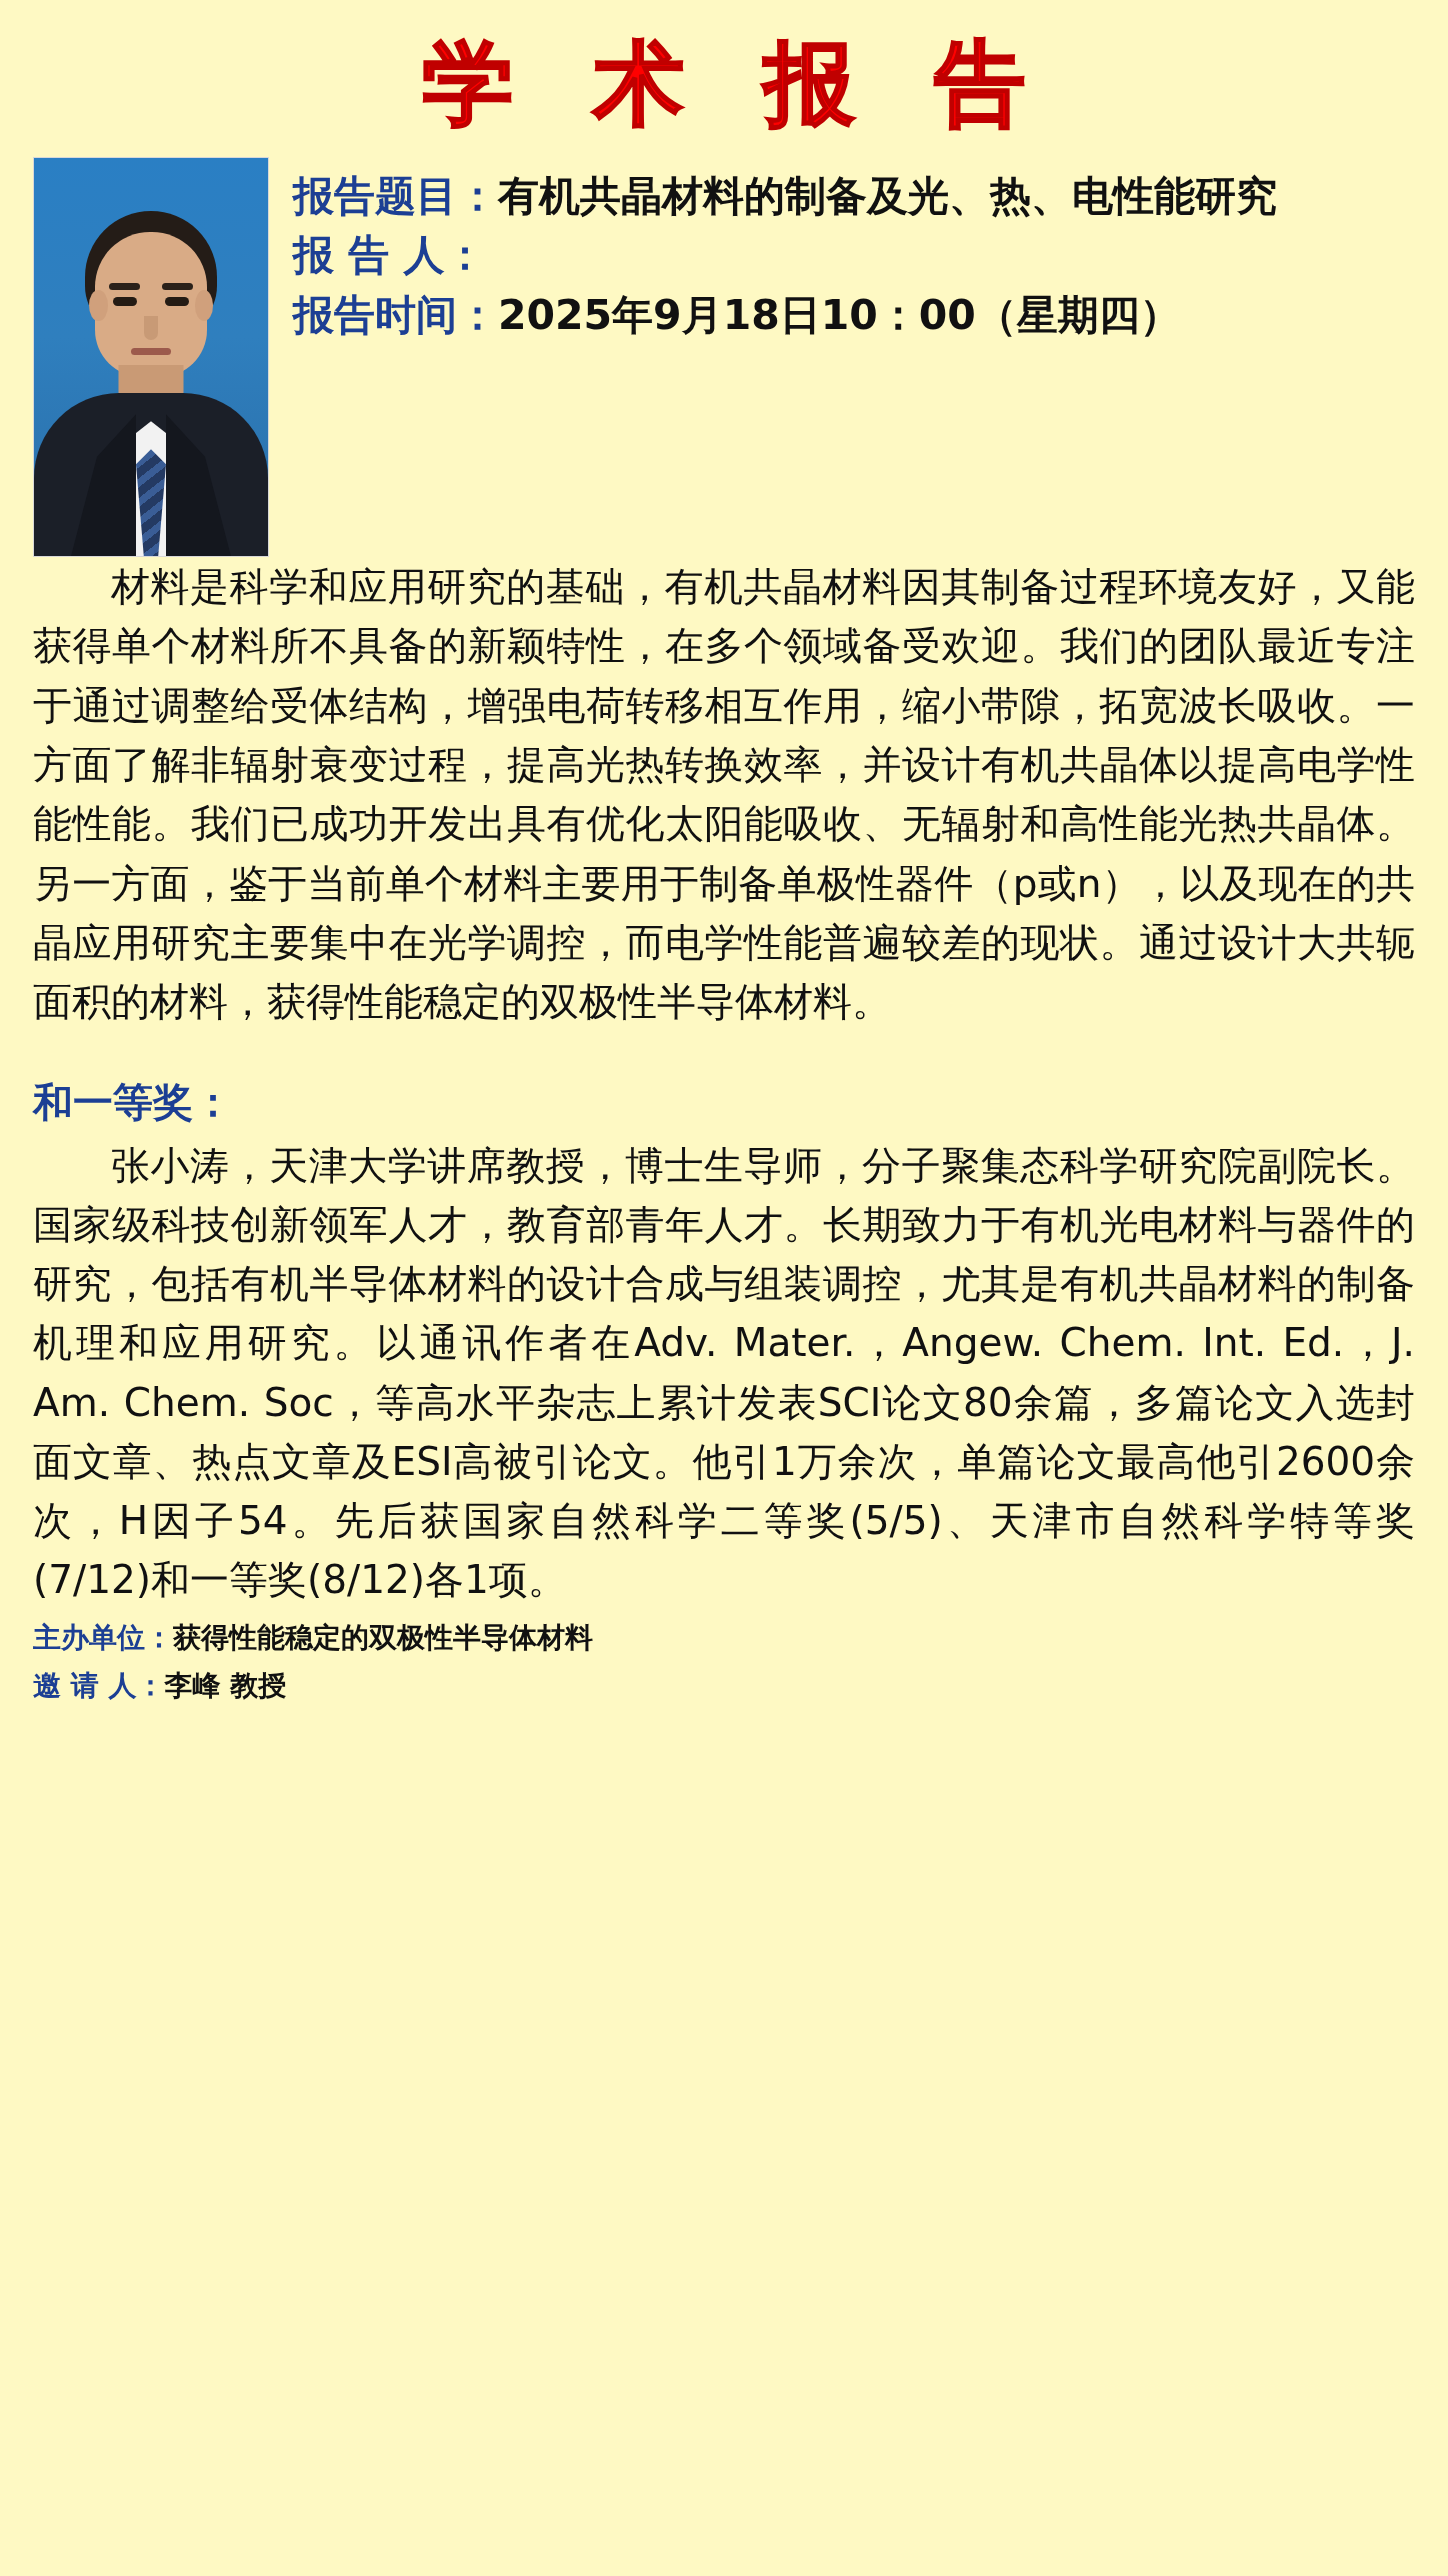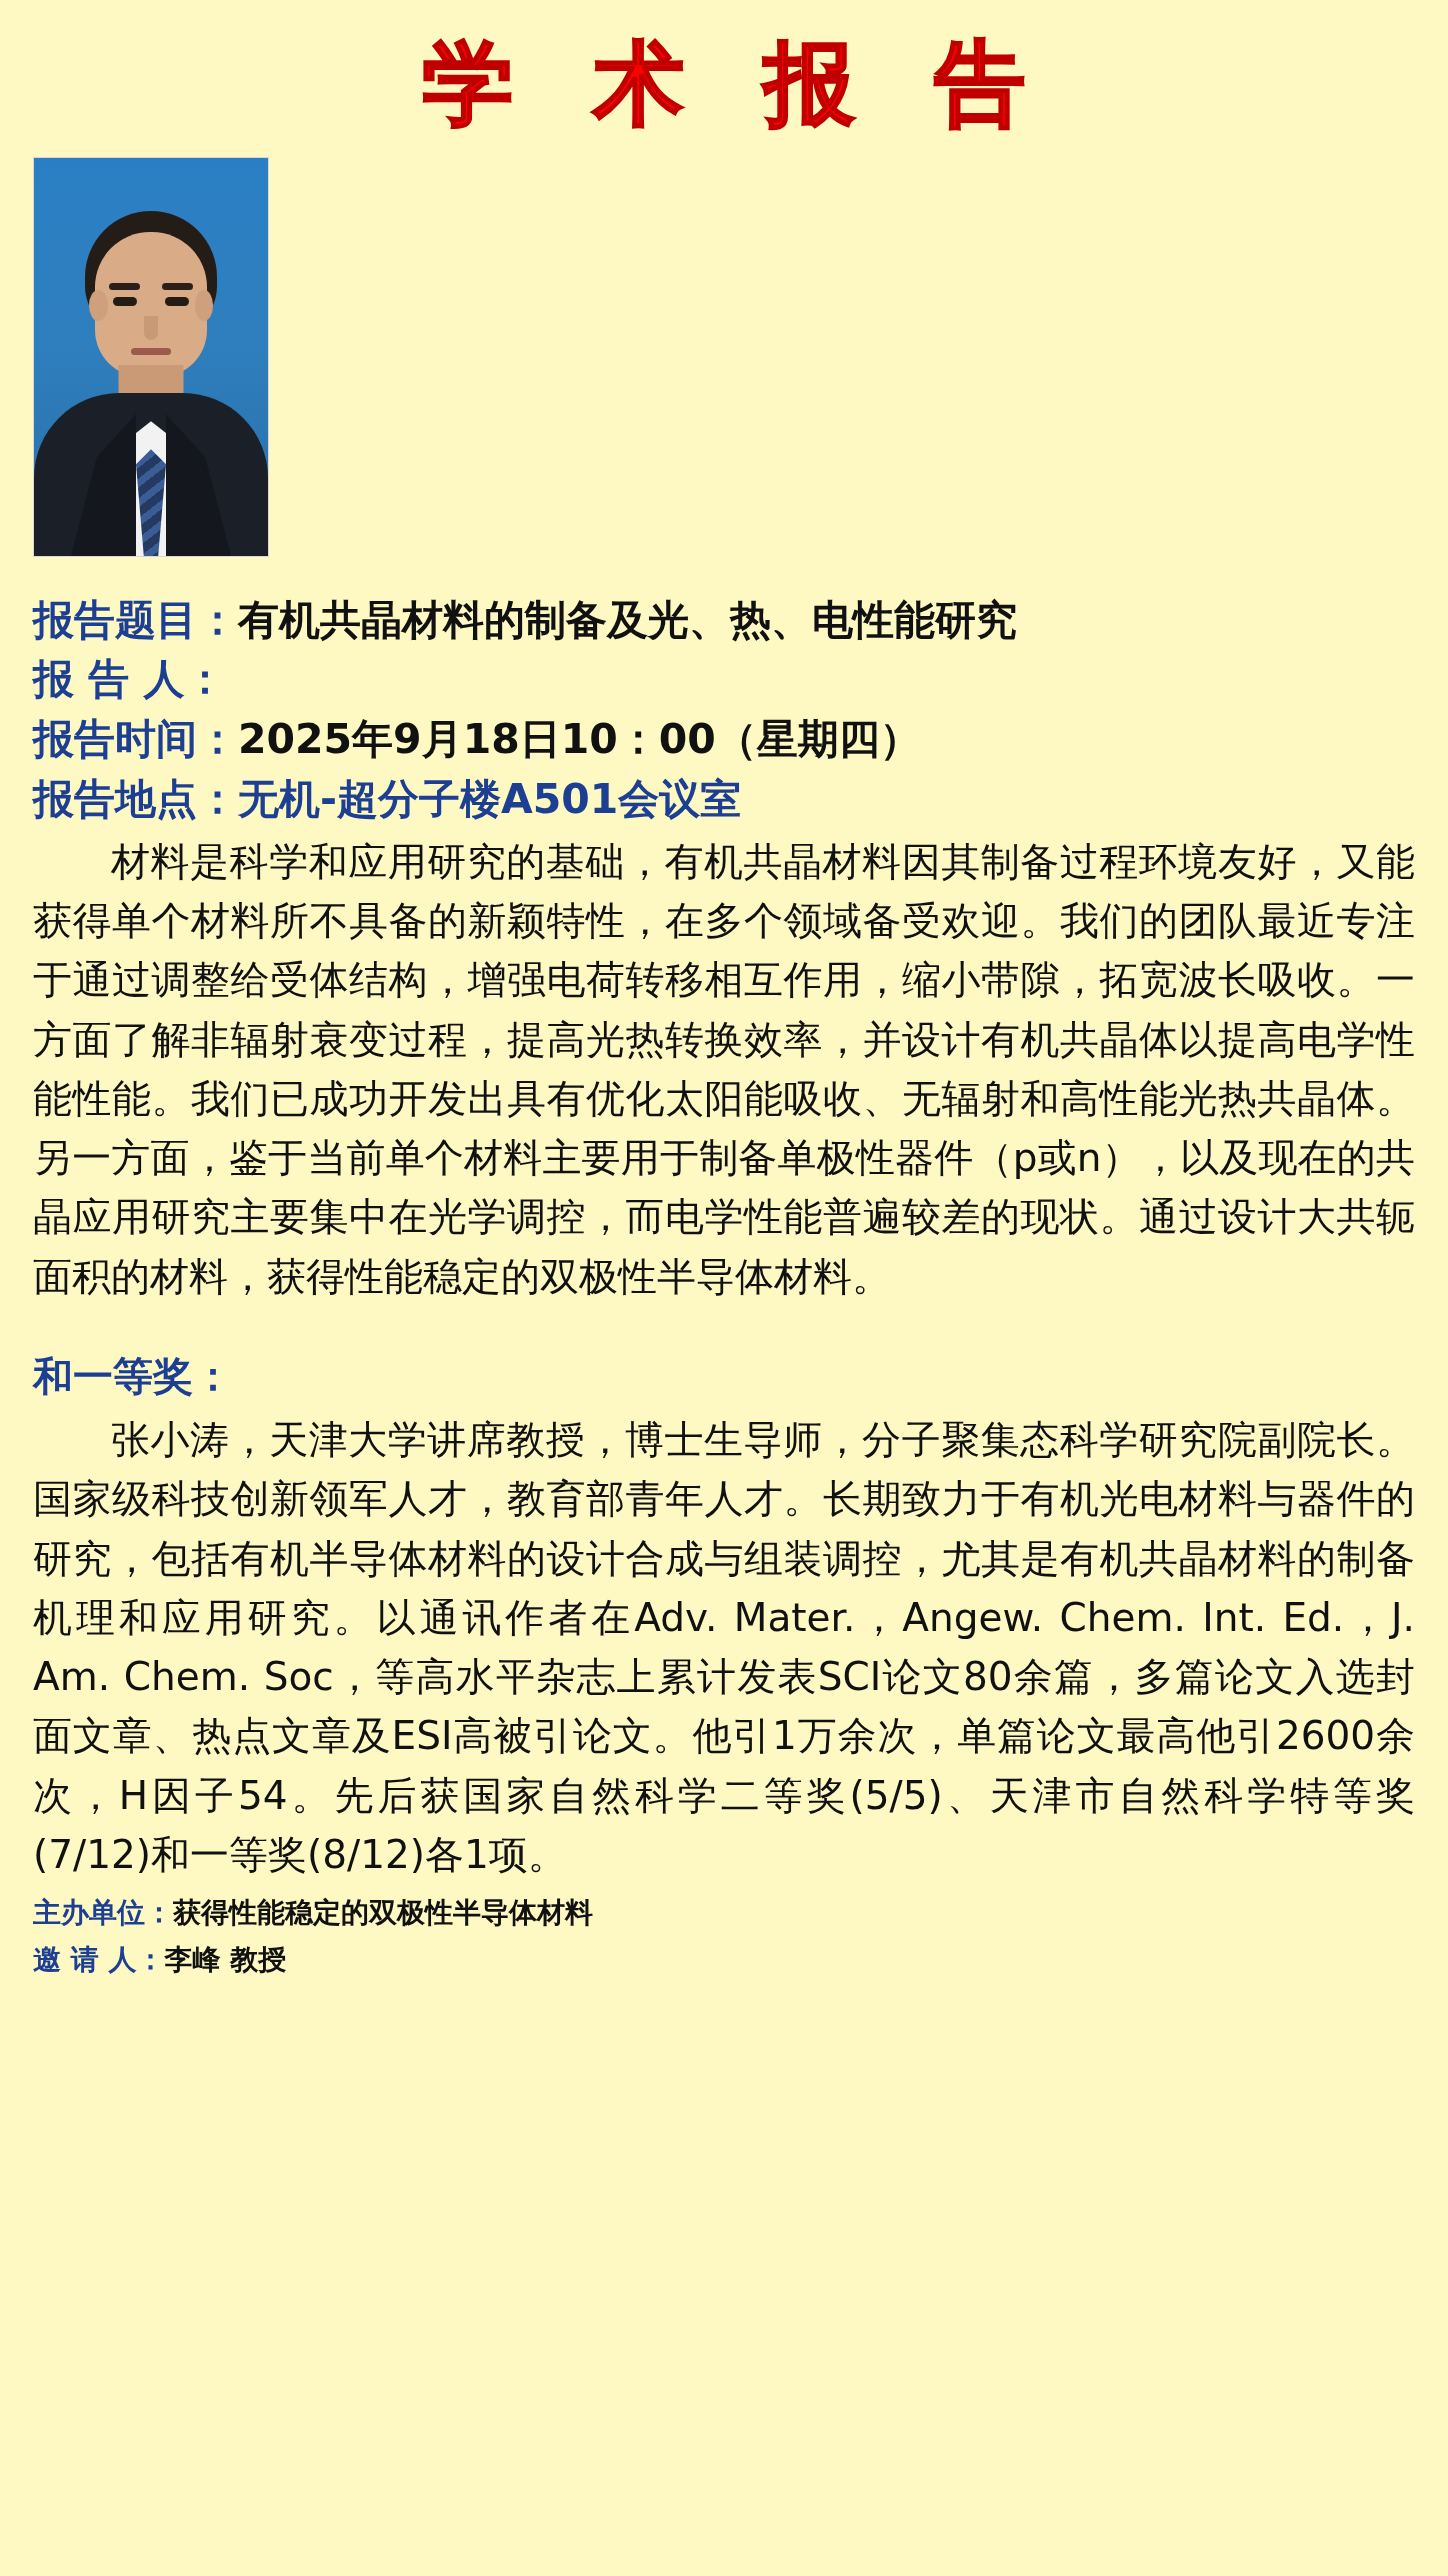--- a/index.html
+++ b/index.html
@@ -38,21 +38,20 @@
     -webkit-text-stroke: 2.1px #c00000;
     line-height: 1.18;
   }
 
   
   .header {
     display: flex;
     align-items: flex-start;
     gap: 24px;
     margin-top: 7px;
-    flex-direction: column;
   }
   .photo {
     flex: 0 0 auto;
     width: 234px;
     height: 398px;
     border: 1.4px solid #d8d8d8;
     background: linear-gradient(180deg, #2a7fc4 0%, #2f7fbe 45%, #2a6ea8 100%);
     position: relative;
     overflow: hidden;
   }
@@ -293,24 +292,20 @@
 
       <div class="meta-line">
         <span class="meta-label">报 告 人：</span>
       </div>
 
       <div class="meta-line">
         <span class="meta-label">报告时间：</span>
         <span class="meta-value">2025年9月18日10：00（星期四）</span>
       </div>
 
-      <div class="meta-line venue">
-        <span class="meta-label">报告地点：</span>
-        <span class="meta-value">无机-超分子楼A501会议室</span>
-      </div>
 
     </div>
   </div>
 
   <p class="body-text">材料是科学和应用研究的基础，有机共晶材料因其制备过程环境友好，又能获得单个材料所不具备的新颖特性，在多个领域备受欢迎。我们的团队最近专注于通过调整给受体结构，增强电荷转移相互作用，缩小带隙，拓宽波长吸收。一方面了解非辐射衰变过程，提高光热转换效率，并设计有机共晶体以提高电学性能性能。我们已成功开发出具有优化太阳能吸收、无辐射和高性能光热共晶体。另一方面，鉴于当前单个材料主要用于制备单极性器件（p或n），以及现在的共晶应用研究主要集中在光学调控，而电学性能普遍较差的现状。通过设计大共轭面积的材料，获得性能稳定的双极性半导体材料。</p>
 
   <div class="spacer-lg"></div>
 
   <div class="section-head">和一等奖：</div>
   <p class="body-text">张小涛，天津大学讲席教授，博士生导师，分子聚集态科学研究院副院长。国家级科技创新领军人才，教育部青年人才。长期致力于有机光电材料与器件的研究，包括有机半导体材料的设计合成与组装调控，尤其是有机共晶材料的制备机理和应用研究。以通讯作者在Adv. Mater.，Angew. Chem. Int. Ed.，J. Am. Chem. Soc，等高水平杂志上累计发表SCI论文80余篇，多篇论文入选封面文章、热点文章及ESI高被引论文。他引1万余次，单篇论文最高他引2600余次，H因子54。先后获国家自然科学二等奖(5/5)、天津市自然科学特等奖(7/12)和一等奖(8/12)各1项。</p>

